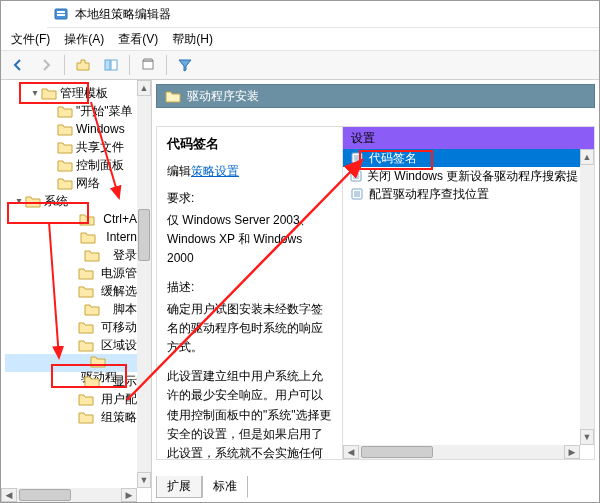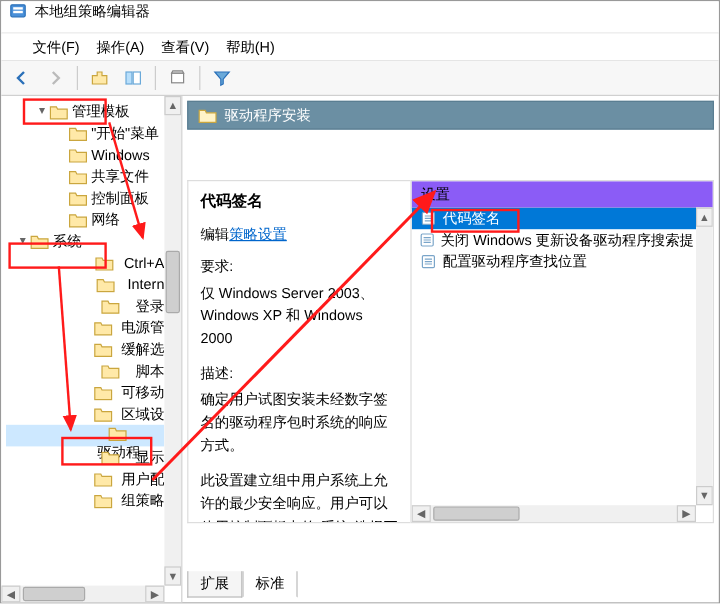--- a/index.html
+++ b/index.html
@@ -1,19 +1,19 @@
 <!DOCTYPE html>
 <html><head>
 <meta charset="utf-8">
 <style>
   html,body{margin:0;padding:0;font-family:"Microsoft YaHei","Segoe UI",Arial,sans-serif;font-size:12px;color:#000;background:#fff;}
   .window{width:600px;height:503px;border:1px solid #999;box-sizing:border-box;display:flex;flex-direction:column;overflow:hidden;}
-  .titlebar{height:26px;display:flex;align-items:flex-start;padding:0 6px;background:#fff;border-bottom:1px solid #e5e5e5;}
+  .titlebar{height:26px;display:flex;align-items:center;padding:0 6px;background:#fff;border-bottom:1px solid #e5e5e5;margin-left:46px;}
   .titlebar .icon{width:16px;height:16px;margin-right:6px;display:flex;align-items:center;justify-content:center;}
-  .menubar{height:22px;display:flex;align-items:center;padding:0 20px;gap:2px;border-bottom:1px solid #e5e5e5;background:#fff;}
+  .menubar{height:22px;display:flex;align-items:center;padding:0 4px;gap:2px;border-bottom:1px solid #e5e5e5;background:#fff;}
   .menubar .menu{padding:2px 6px;cursor:default;}
   .toolbar{height:28px;display:flex;align-items:center;padding:0 4px;gap:2px;border-bottom:1px solid #d0d0d0;background:#f7f7f7;}
   .tbtn{width:24px;height:24px;display:flex;align-items:center;justify-content:center;border:1px solid transparent;border-radius:2px;}
   .tbtn svg{display:block;}
   .tsep{width:1px;height:20px;background:#ccc;margin:0 3px;}
   .body{flex:1;display:flex;min-height:0;}
   .treepane{width:150px;border-right:1px solid #d0d0d0;position:relative;overflow:hidden;background:#fff;}
   .tree{position:absolute;inset:0 14px 14px 0;overflow:hidden;padding:4px 0 0 4px;}
   .vscroll{position:absolute;top:0;right:0;bottom:14px;width:14px;background:#f0f0f0;display:flex;flex-direction:column;}
   .hscroll{position:absolute;left:0;right:14px;bottom:0;height:14px;background:#f0f0f0;display:flex;flex-direction:row;}
@@ -21,24 +21,24 @@
   .vscroll .scrbtn{height:14px;}
   .hscroll .scrbtn{width:14px;}
   .scrtrack{flex:1;position:relative;}
   .thumb{position:absolute;background:#cfcfcf;border:1px solid #aaa;border-radius:2px;}
   .node{display:flex;align-items:center;height:18px;line-height:18px;white-space:nowrap;}
   .exp{width:12px;text-align:center;color:#666;font-size:10px;cursor:default;}
   .fld{width:16px;height:14px;margin-right:3px;display:inline-flex;align-items:center;justify-content:center;}
   .fld svg{display:block;}
   .sel{background:#cde8ff;flex-direction:column;}
   .ind1{padding-left:8px;} .ind2{padding-left:24px;} .ind3{padding-left:40px;} .ind4{padding-left:56px;justify-content:space-between;}
-  .rightpane{flex:1;display:flex;flex-direction:column;min-width:0;gap:36px;}
+  .rightpane{flex:1;display:flex;flex-direction:column;min-width:0;}
   .header{background:#6b8fa3;color:#fff;height:22px;display:flex;align-items:center;padding:0 8px;margin:4px 4px 2px 4px;border:1px solid #5a7e92;}
   .header .fld{margin-right:6px;}
-  .splitpane{flex:1;display:flex;min-height:0;margin:4px 4px;}
+  .splitpane{flex:1;display:flex;min-height:0;margin:16px 4px;}
   .descpane{width:186px;border:1px solid #ddd;border-right:none;position:relative;overflow:hidden;padding:8px 10px 8px 10px;box-sizing:border-box;background:#fff;}
   .descpane h3{margin:0 0 10px 0;font-size:13px;font-weight:bold;}
   .descpane .editlink{color:#0066cc;text-decoration:underline;cursor:pointer;}
   .descpane p{margin:10px 0 4px 0;}
   .desctxt{font-size:12px;line-height:1.6;}
   .listpane{flex:1;border:1px solid #ddd;position:relative;overflow:hidden;background:#fff;}
   .listhdr{height:22px;border-bottom:1px solid #e0e0e0;display:flex;align-items:center;padding:0 8px;background:#8b5cf6;}
   .listbody{position:absolute;top:22px;left:0;right:14px;bottom:14px;overflow:hidden;}
   .row{display:flex;align-items:center;height:18px;padding:0 6px;white-space:nowrap;}
   .row .ric{width:16px;height:16px;margin-right:4px;display:inline-flex;align-items:center;justify-content:center;}

